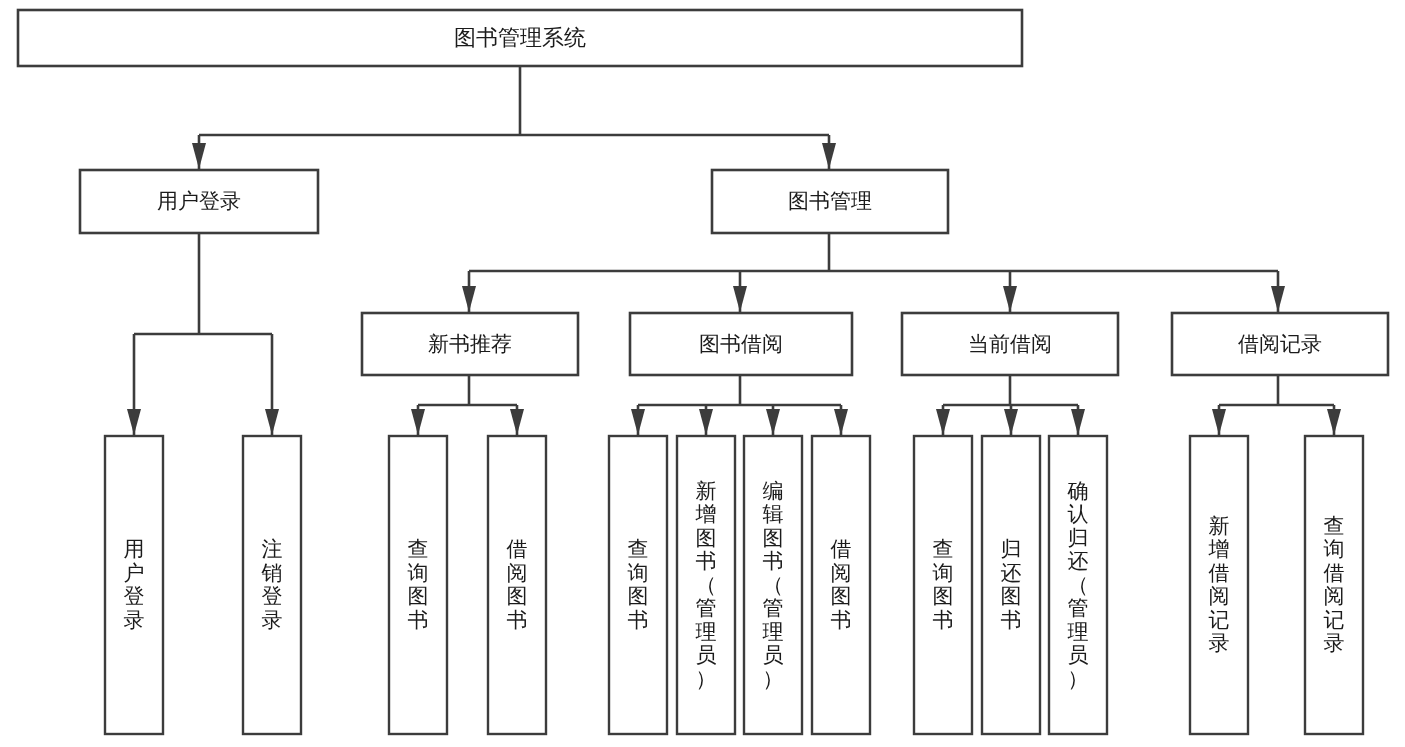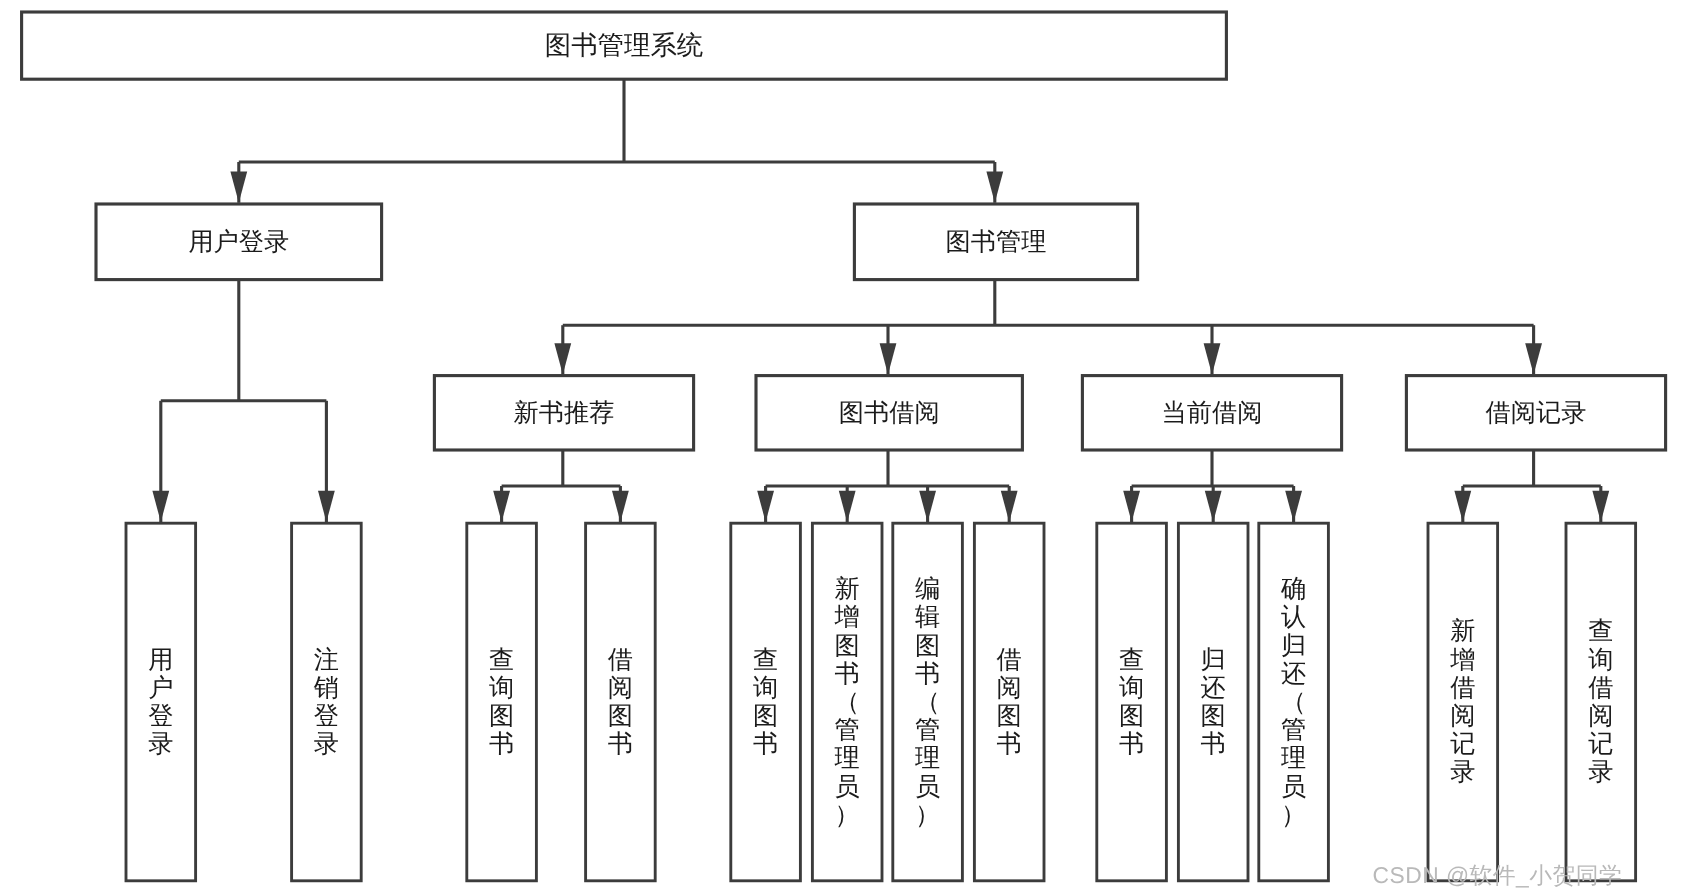--- a/index.html
+++ b/index.html
@@ -207,14 +207,13 @@
         <g>
           <rect x="1190" y="436" width="58" height="298" class="node-box thin"></rect>
           <text x="1219" class="leaf-label"><tspan x="1219" y="532.8">新</tspan><tspan x="1219" y="556.3">增</tspan><tspan x="1219" y="579.8">借</tspan><tspan x="1219" y="603.3">阅</tspan><tspan x="1219" y="626.8">记</tspan><tspan x="1219" y="650.3">录</tspan></text>
         </g>
         <g>
           <rect x="1305" y="436" width="58" height="298" class="node-box thin"></rect>
           <text x="1334" class="leaf-label"><tspan x="1334" y="532.8">查</tspan><tspan x="1334" y="556.3">询</tspan><tspan x="1334" y="579.8">借</tspan><tspan x="1334" y="603.3">阅</tspan><tspan x="1334" y="626.8">记</tspan><tspan x="1334" y="650.3">录</tspan></text>
         </g>
       </g>
   </svg>
-  <div class="watermark">CSDN @软件_小贺同学</div>
 </div>
 
 </body></html>

